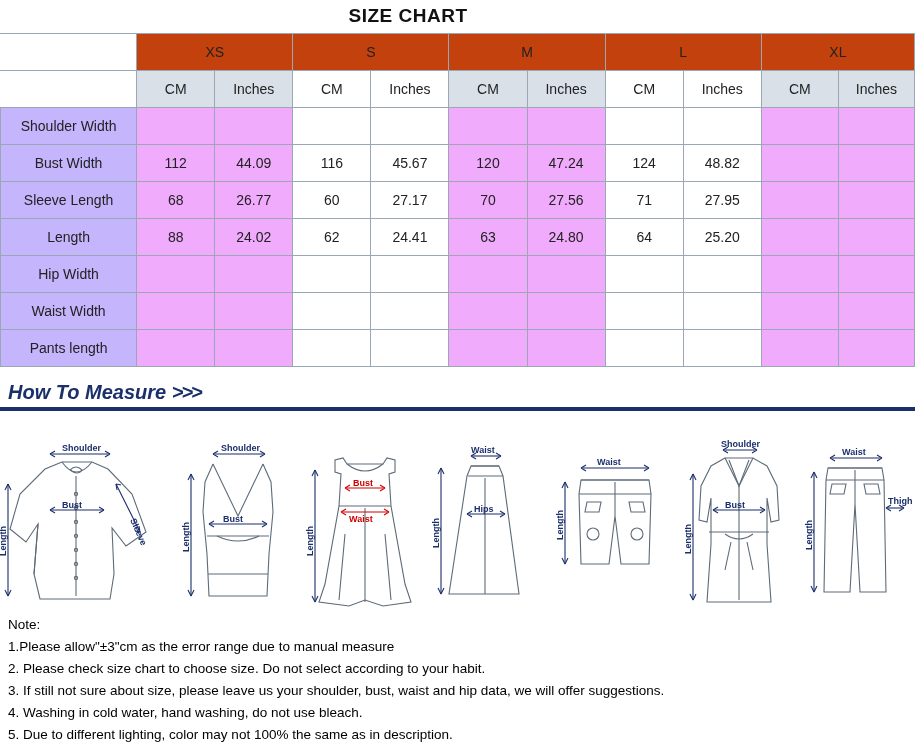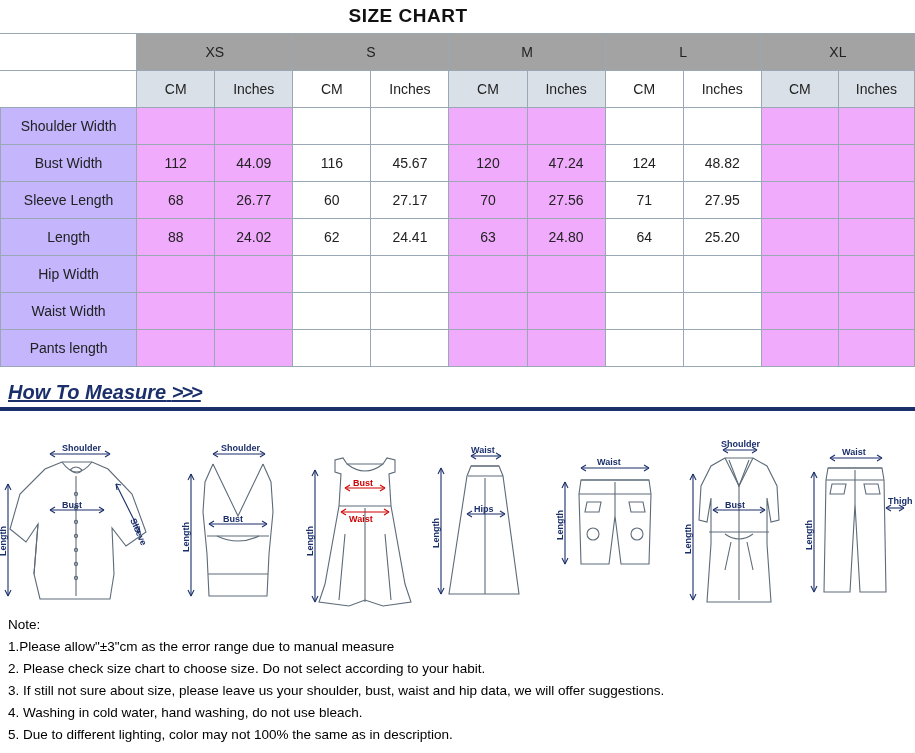--- a/index.html
+++ b/index.html
@@ -45,21 +45,21 @@
     text-align: left;
     padding-left: 12px;
     width: 136px;
     background: #c4b5fd;
     font-size: 14px;
   }
   td.sizehdr {
     font-size: 20px;
     font-weight: bold;
     color: #e8000d;
-    background: #a3a3a3;
+    background: #c2410c;
     height: 40px;
   }
   td.unit {
     font-size: 13.5px;
     background: #ffffff;
     height: 30px;
   }
   td.unit.shaded {
     background: #d9e0e8;
   }
@@ -79,21 +79,20 @@
     border-left: 1px solid #ffffff;
   }
   .measure-head {
     margin-top: 14px;
     padding-left: 8px;
     font-size: 20px;
     font-weight: bold;
     font-style: italic;
     color: #1b2f6b;
     letter-spacing: 0px;
-    text-decoration: underline;
   }
   .measure-head .arrows {
     color: #1b2f6b;
     letter-spacing: -2px;
   }
   .rule {
     margin-top: 3px;
     height: 4px;
     background: #1b2f6b;
     width: 915px;

